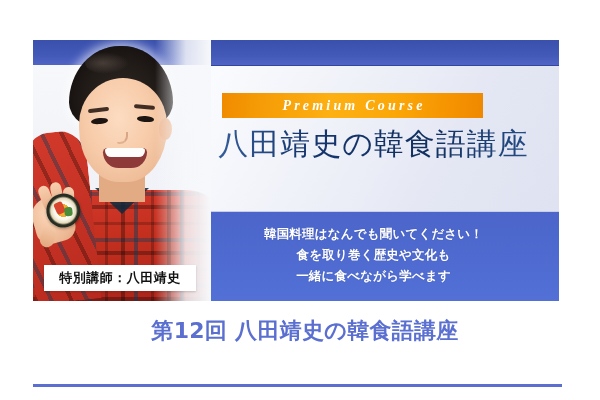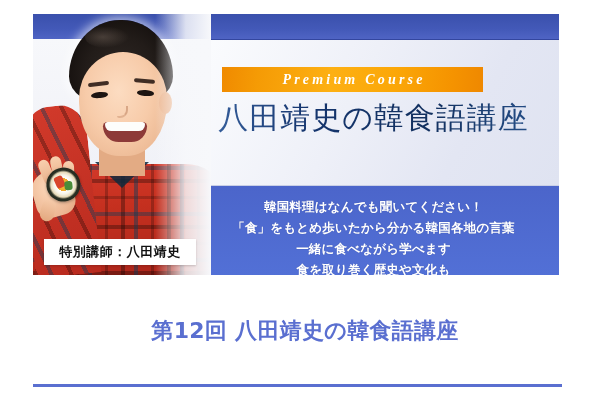--- a/index.html
+++ b/index.html
@@ -17,21 +17,21 @@
     position: relative;
     width: 600px;
     height: 400px;
     background: #ffffff;
   }
 
   
   .banner {
     position: absolute;
     left: 33px;
-    top: 14px;
+    top: 40px;
     width: 526px;
     height: 261px;
     overflow: hidden;
     background: #4c6bd4;
   }
 
   
   .banner-topstrip {
     position: absolute;
     left: 0; top: 0;
@@ -104,21 +104,21 @@
   }
 
   
   .description {
     position: absolute;
     left: 155px;
     top: 184px;
     width: 371px;
     text-align: center;
     color: #ffffff;
-    font-family: Liberation Mono, monospace;
+    font-family: Liberation Serif, serif;
     font-weight: 700;
     font-size: 12.5px;
     line-height: 21px;
     letter-spacing: 0.2px;
     text-shadow: 0 0 1px rgba(20,30,90,0.35);
   }
   .description div { white-space: nowrap; }
 
   
   .photo {
@@ -348,23 +348,22 @@
     <div class="title-panel"></div>
 
     <div class="premium-bar">
       <span>Premium Course</span>
     </div>
 
     <div class="course-title">八田靖史の韓食語講座</div>
 
     <div class="description">
       <div>韓国料理はなんでも聞いてください！</div>
-      <div>「食」をもとめ歩いたから分かる韓国各地の言葉</div>
+      <div>食を取り巻く歴史や文化も</div>
       <div>一緒に食べながら学べます</div>
-      <div>食を取り巻く歴史や文化も</div>
     </div>
 
     <div class="photo">
       <div class="photo-backdrop"></div>
       <div class="photo-inner">
         <div class="shirt"></div>
         <div class="collar"></div>
         <div class="neck"></div>
         <div class="arm">
           <div class="hand"></div>

